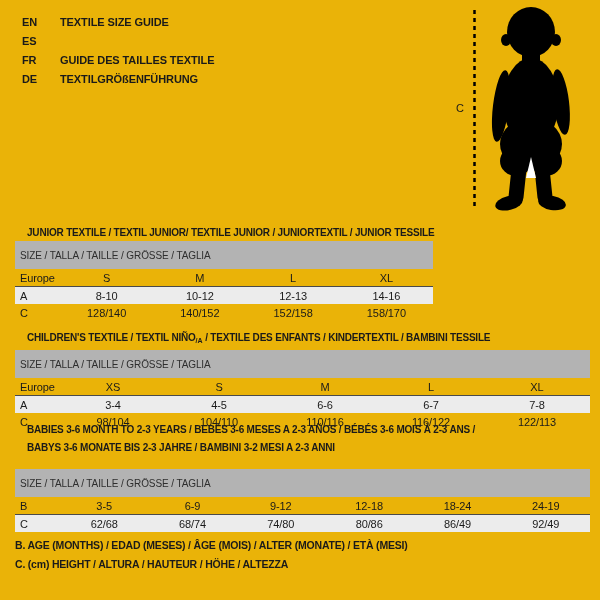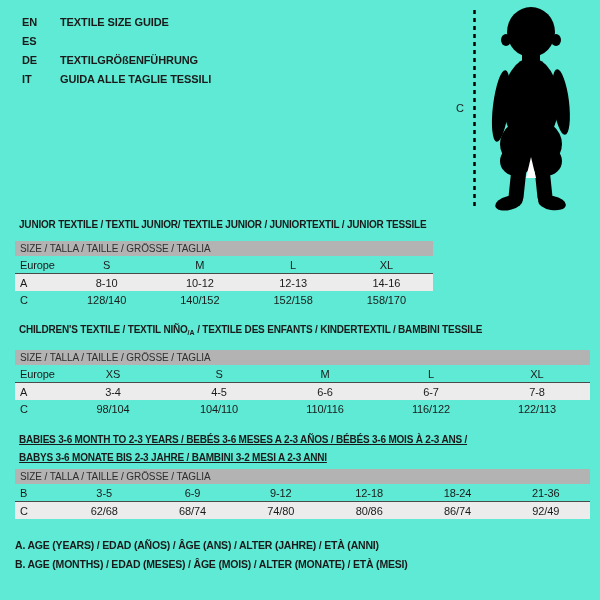--- a/index.html
+++ b/index.html
@@ -1,47 +1,47 @@
 <!DOCTYPE html>
 <html style="--header-bar: #b3b3b3; --row-alt: #ececec; --divider: #4a4a4a; --text: #1a1a1a; --silhouette: #000000;"><head>
 <meta charset="utf-8">
 <title>TEXTILE SIZE GUIDE</title>
 <style>
   html,body{margin:0;padding:0;background:#fff;}
   .page{
-    position:relative;width:600px;height:600px;background:#5eead4;overflow:hidden;
+    position:relative;width:600px;height:600px;background:#eab308;overflow:hidden;
     font-family:"Liberation Sans","DejaVu Sans",sans-serif;
     color:var(--text,#1a1a1a);
   }
   .abs{position:absolute;}
 
   
   .lang-list{top:13px;left:22px;}
   .lang-row{display:flex;height:19px;line-height:19px;font-size:11px;font-weight:bold;letter-spacing:-0.1px;}
   .lang-code{width:38px;}
 
   
   .measure-label{left:452px;top:101px;width:16px;text-align:center;font-size:11px;line-height:14px;}
   .measure-line{left:472px;top:10px;}
   .silhouette{left:481px;top:5px;}
 
   
-  .sec-heading{left:15px;margin:4px;font-size:10px;font-weight:bold;letter-spacing:-0.2px;white-space:nowrap;line-height:13px;}
+  .sec-heading{left:15px;margin:12px;font-size:10px;font-weight:bold;letter-spacing:-0.2px;white-space:nowrap;line-height:13px;}
   .sec-heading .sub{font-size:7px;vertical-align:-2px;letter-spacing:0;}
   #jr-heading{top:214px;}
   #ch-heading{top:319px;}
-  #bb-heading{top:427px;line-height:18px;text-decoration:underline;}
+  #bb-heading{top:409px;line-height:18px;}
 
   
   .size-table{border-collapse:collapse;table-layout:fixed;}
   #jr-table{top:241px;left:15px;width:418px;}
   #ch-table{top:350px;left:15px;width:575px;}
   #bb-table{top:469px;left:15px;width:575px;}
   .size-table th{
-    background:var(--header-bar,#b3b3b3);height:15px;font-weight:normal;text-align:left;
+    background:var(--header-bar,#b3b3b3);height:28px;font-weight:normal;text-align:left;
     padding:0 0 0 5px;font-size:10px;letter-spacing:-0.1px;color:#2e2e2e;
   }
   .size-table td{
     height:17px;padding:0;font-size:11px;text-align:center;font-weight:normal;
     color:var(--text,#1a1a1a);letter-spacing:-0.1px;
   }
   .size-table col.lblcol{width:45px;}
   .size-table td.lbl{text-align:left;padding-left:5px;}
   .size-table tr.first-row td{border-bottom:1px solid var(--divider,#4a4a4a);}
   .size-table tr.alt-row td{background:var(--row-alt,#ececec);}
@@ -57,26 +57,26 @@
 
   <div class="abs lang-list">
     <div class="lang-row">
       <span class="lang-code">EN</span>
       <span class="lang-title">TEXTILE SIZE GUIDE</span>
     </div>
     <div class="lang-row">
       <span class="lang-code">ES</span>
     </div>
     <div class="lang-row">
+      <span class="lang-code">FR</span>
+      <span class="lang-title">GUIDE DES TAILLES TEXTILE</span>
+    </div>
+    <div class="lang-row">
       <span class="lang-code">DE</span>
       <span class="lang-title">TEXTILGRÖßENFÜHRUNG</span>
-    </div>
-    <div class="lang-row">
-      <span class="lang-code">IT</span>
-      <span class="lang-title">GUIDA ALLE TAGLIE TESSILI</span>
     </div>
   </div>
 
   <span class="abs measure-label">C</span>
   <svg class="abs measure-line" width="5" height="197" aria-hidden="true">
     <line x1="2.5" y1="0" x2="2.5" y2="197" stroke="#000" stroke-width="2.5" stroke-dasharray="4 4"></line>
   </svg>
   <svg class="abs silhouette" width="98" height="206" viewBox="0 0 96 206" aria-hidden="true">
     <g fill="#000">
       <ellipse cx="49" cy="27" rx="24" ry="25"></ellipse>
@@ -203,32 +203,32 @@
       </tr>
     </thead>
     <tbody>
       <tr class="first-row">
         <td class="lbl">B</td>
         <td>3-5</td>
         <td>6-9</td>
         <td>9-12</td>
         <td>12-18</td>
         <td>18-24</td>
-        <td>21-36</td>
+        <td>24-19</td>
       </tr>
       <tr class="alt-row">
         <td class="lbl">C</td>
         <td>62/68</td>
         <td>68/74</td>
         <td>74/80</td>
         <td>80/86</td>
-        <td>86/74</td>
+        <td>86/49</td>
         <td>92/49</td>
       </tr>
     </tbody>
   </table>
 
   <div class="abs footnotes">
-    <div class="footnote">A. AGE (YEARS) / EDAD (AÑOS) / ÂGE (ANS) / ALTER (JAHRE) / ETÀ (ANNI)</div>
     <div class="footnote">B. AGE (MONTHS) / EDAD (MESES) / ÂGE (MOIS) / ALTER (MONATE) / ETÀ (MESI)</div>
+    <div class="footnote">C. (cm) HEIGHT / ALTURA / HAUTEUR / HÖHE / ALTEZZA</div>
   </div>
 
 </div>
 
 </body></html>

